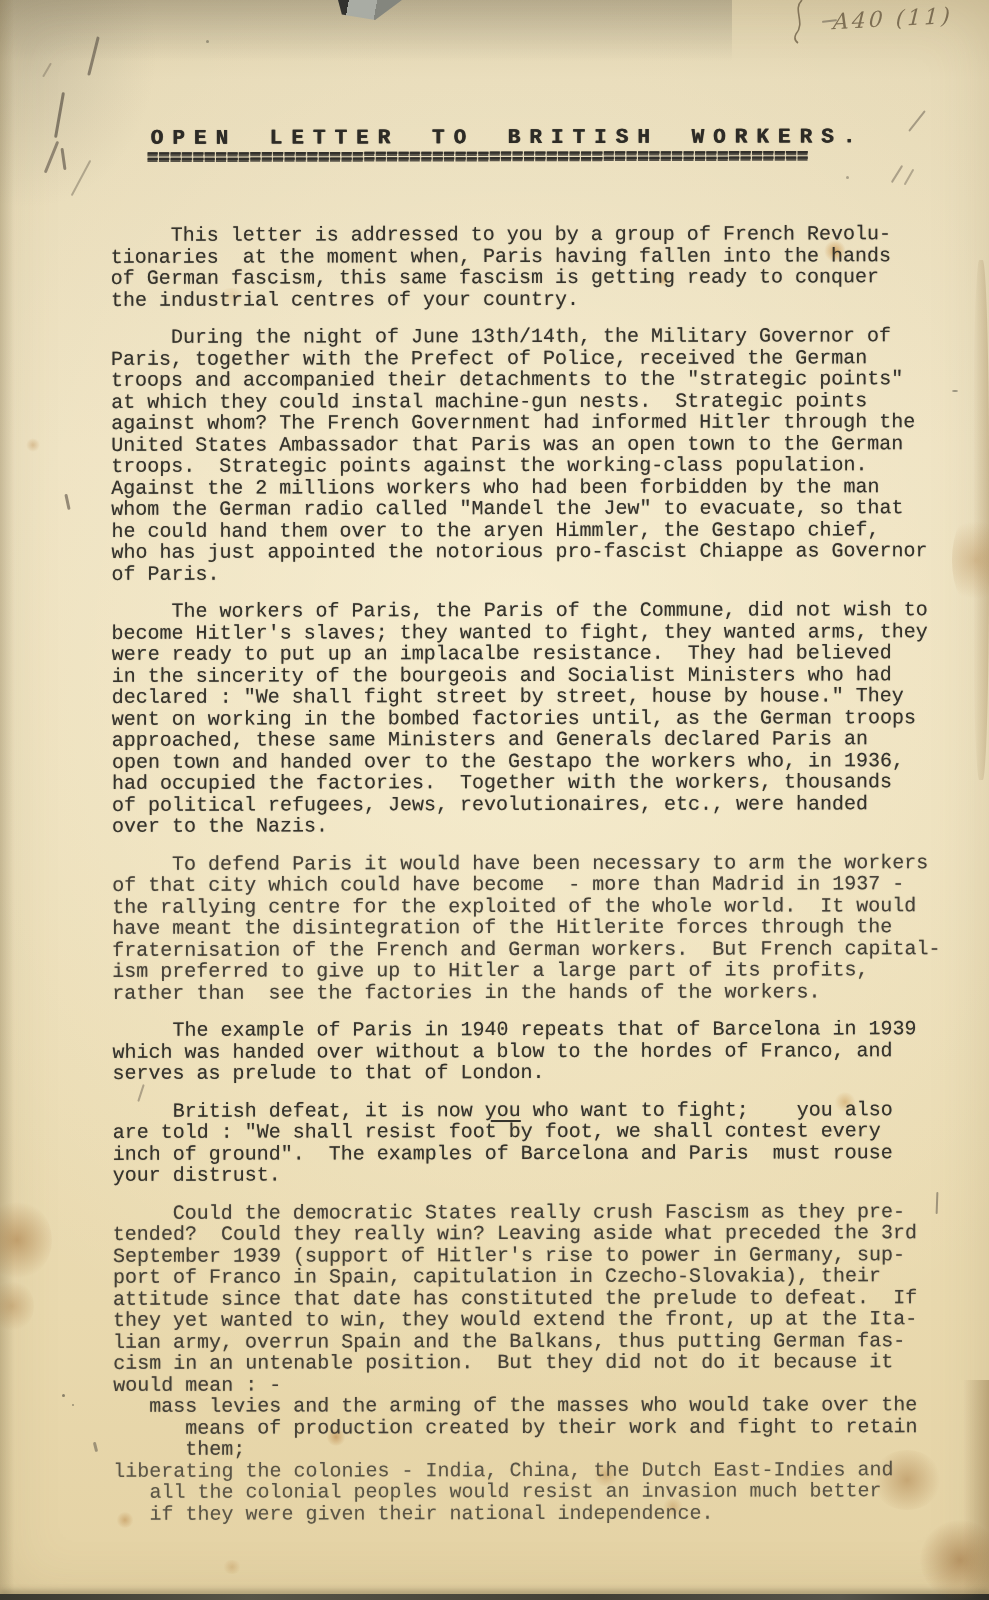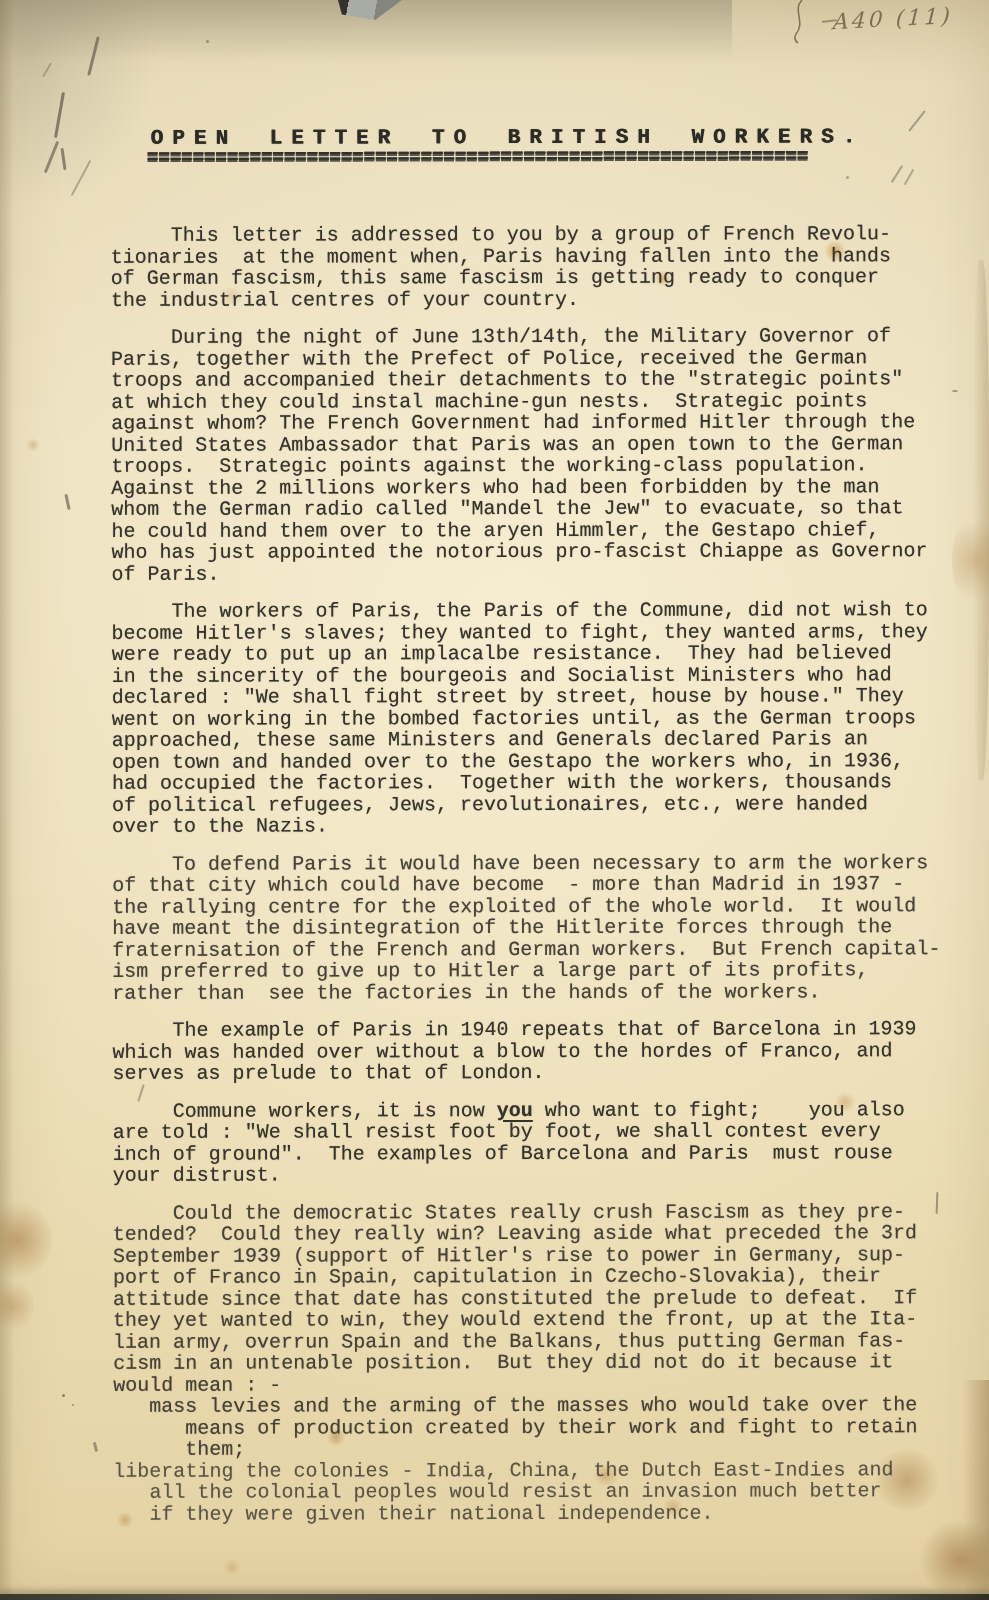--- a/index.html
+++ b/index.html
@@ -52,21 +52,21 @@
   .title-underline{font-size:20px;font-weight:bold;letter-spacing:-0.6px;
     margin-left:36px;color:#32302b;white-space:nowrap;line-height:14px;
     text-shadow:0 2px 0 rgba(50,48,43,0.8),0.5px 0 0 rgba(50,48,43,0.7);}
   .body-text{margin-top:60px;}
   .para{font-size:20px;line-height:21.5px;white-space:pre-wrap;
     margin:0 0 16px 0;
     text-shadow:0 0 1px rgba(47,44,38,0.55);}
   .para.tight{margin-bottom:0;}
   .para.faint-1{color:rgba(56,53,46,0.85);}
   .para.faint-2{color:rgba(60,56,48,0.74);text-shadow:0 0 1px rgba(60,56,48,0.35);}
-  .underlined{text-decoration:underline;text-underline-offset:4px;font-weight:bold;}
+  .underlined{text-decoration:underline;text-underline-offset:4px;}
 </style>
 </head>
 <body>
 
 <div class="page">
 
   <div class="shade-top"></div>
   <div class="shade-topleft"></div>
   <div class="edge-left"></div>
   <div class="edge-right"></div>
@@ -154,21 +154,21 @@
 of that city which could have become  - more than Madrid in 1937 -
 the rallying centre for the exploited of the whole world.  It would
 have meant the disintegration of the Hitlerite forces through the
 fraternisation of the French and German workers.  But French capital-
 ism preferred to give up to Hitler a large part of its profits,
 rather than  see the factories in the hands of the workers.</div>
       <div class="para">     The example of Paris in 1940 repeats that of Barcelona in 1939
 which was handed over without a blow to the hordes of Franco, and
 serves as prelude to that of London.</div>
 
-      <div class="para"><span>     Commune workers, it is now </span><span class="underlined">you</span><span> who want to fight;    you also
+      <div class="para"><span>     British defeat, it is now </span><span class="underlined">you</span><span> who want to fight;    you also
 are told : "We shall resist foot by foot, we shall contest every
 inch of ground".  The examples of Barcelona and Paris  must rouse
 your distrust.</span></div>
 
       <div class="para tight faint-1">     Could the democratic States really crush Fascism as they pre-
 tended?  Could they really win? Leaving aside what preceded the 3rd
 September 1939 (support of Hitler's rise to power in Germany, sup-
 port of Franco in Spain, capitulation in Czecho-Slovakia), their
 attitude since that date has constituted the prelude to defeat.  If
 they yet wanted to win, they would extend the front, up at the Ita-

